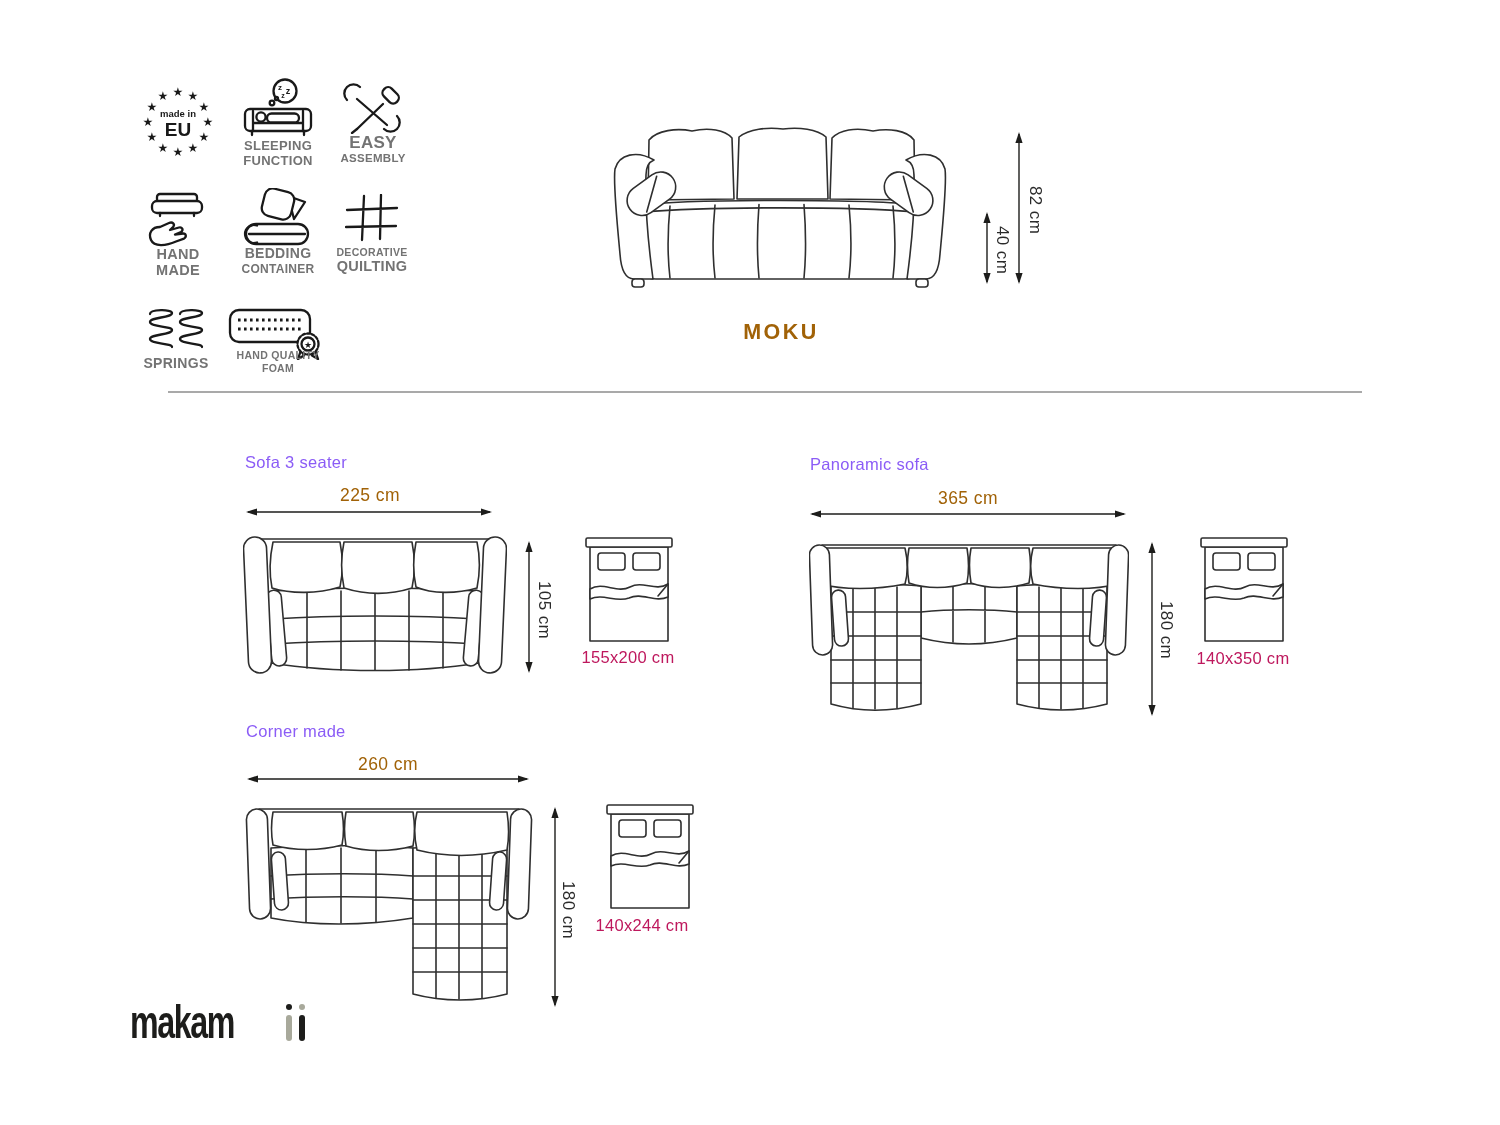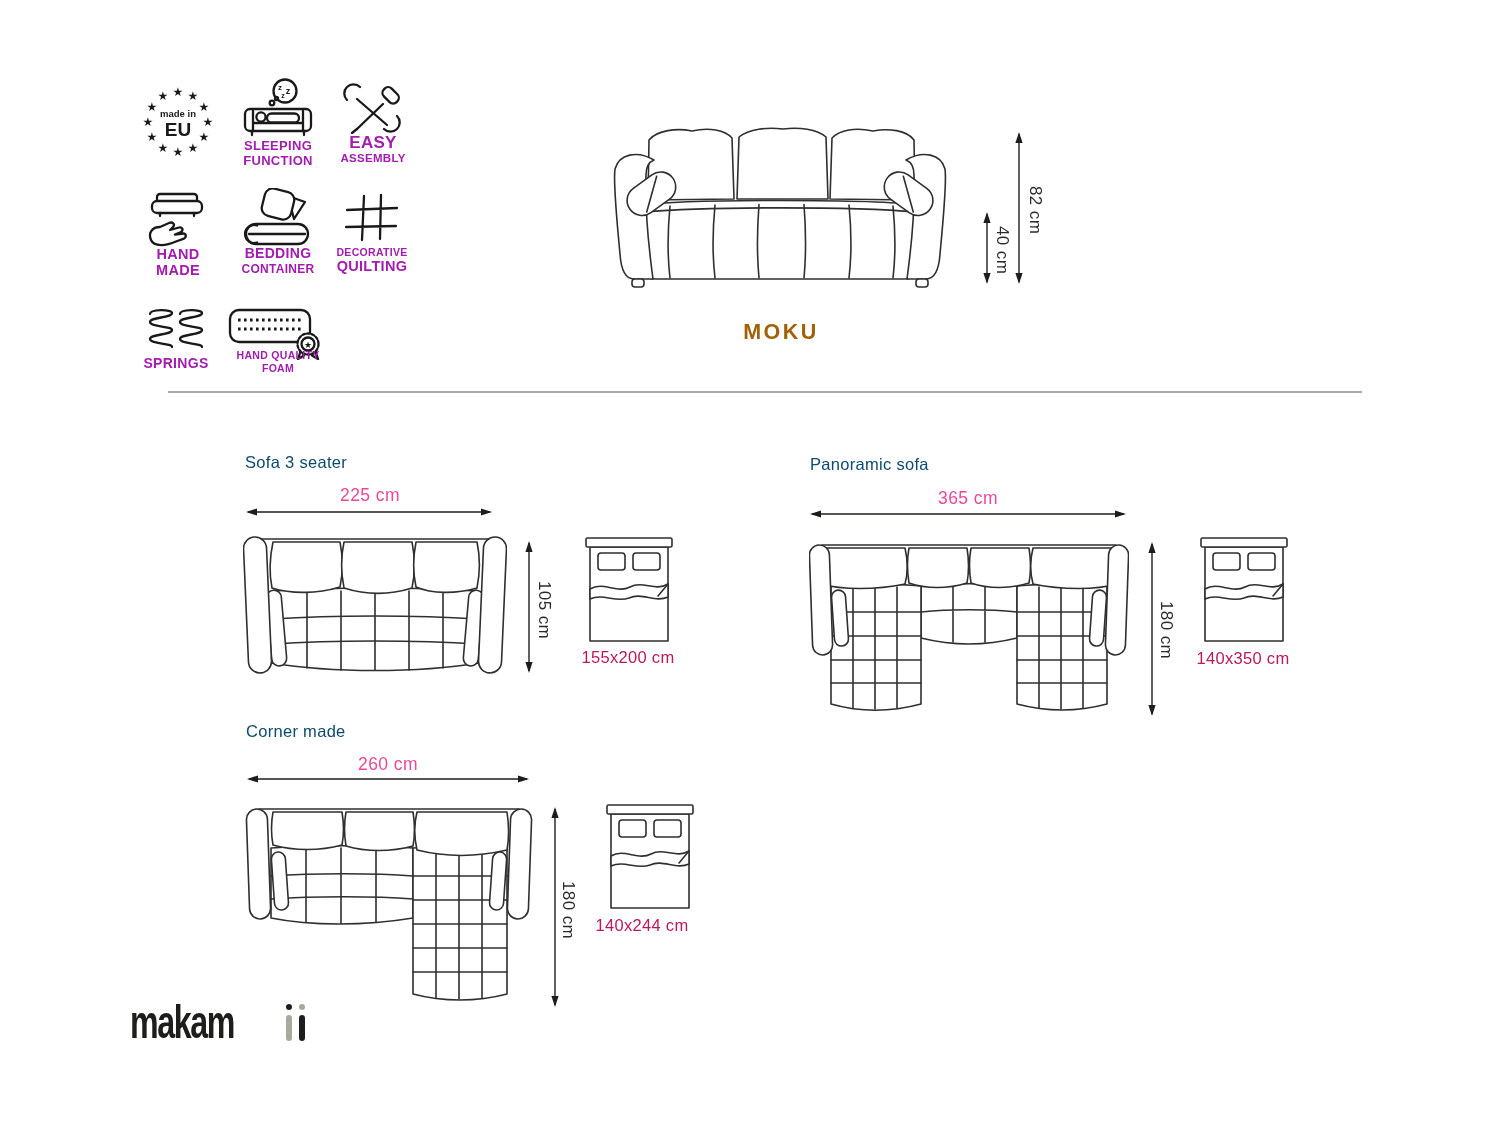--- a/index.html
+++ b/index.html
@@ -7,25 +7,25 @@
         font-family:"Liberation Sans",sans-serif;}
   .abs{position:absolute;}
   
   .ln{stroke:#2f2f2f;stroke-width:1.6;fill:none;stroke-linecap:round;stroke-linejoin:round;}
   .lnw{stroke:#2f2f2f;stroke-width:1.6;fill:#ffffff;stroke-linecap:round;stroke-linejoin:round;}
   .ic{stroke:#191919;stroke-width:2.3;fill:none;stroke-linecap:round;stroke-linejoin:round;}
   .icw{stroke:#191919;stroke-width:2.3;fill:#ffffff;stroke-linecap:round;stroke-linejoin:round;}
   .arrow{stroke:#1d1d1b;stroke-width:1.4;}
   .ah{fill:#1d1d1b;stroke:none;}
   
-  .fl{position:absolute;font-weight:700;color:#a21caf;text-align:center;line-height:1.13;letter-spacing:.3px;}
-  .dim{position:absolute;font-size:17.5px;color:#ec4899;text-align:center;letter-spacing:.4px;}
+  .fl{position:absolute;font-weight:700;color:#737373;text-align:center;line-height:1.13;letter-spacing:.3px;}
+  .dim{position:absolute;font-size:17.5px;color:#a16207;text-align:center;letter-spacing:.4px;}
   .vdim{position:absolute;font-size:17px;color:#2a2a2a;letter-spacing:.4px;white-space:nowrap;
         transform:rotate(90deg);transform-origin:0 0;}
-  .sec-title{position:absolute;font-size:16.5px;font-weight:500;color:#0c4a6e;letter-spacing:.3px;}
+  .sec-title{position:absolute;font-size:16.5px;font-weight:500;color:#8b5cf6;letter-spacing:.3px;}
   .bedsize{position:absolute;font-size:16.5px;color:#be185d;text-align:center;letter-spacing:.3px;}
   #moku{position:absolute;font-size:21.5px;font-weight:700;letter-spacing:2.5px;color:#a16207;text-align:center;}
   #divider{position:absolute;background:#a9a9a9;}
   
   #logo{position:absolute;left:130px;top:1004px;display:flex;align-items:center;}
   #logo .word{font-size:46px;font-weight:700;color:#1d1d1b;letter-spacing:-2px;line-height:.78;
               display:inline-block;transform:scaleX(.7);transform-origin:0 100%;}
   .i-col{display:flex;flex-direction:column;align-items:center;justify-content:flex-end;width:6px;margin-left:7px;}
   .i-dot{width:6px;height:6px;border-radius:50%;margin-bottom:5px;}
   .i-stem{width:6px;height:26px;border-radius:3px;}

